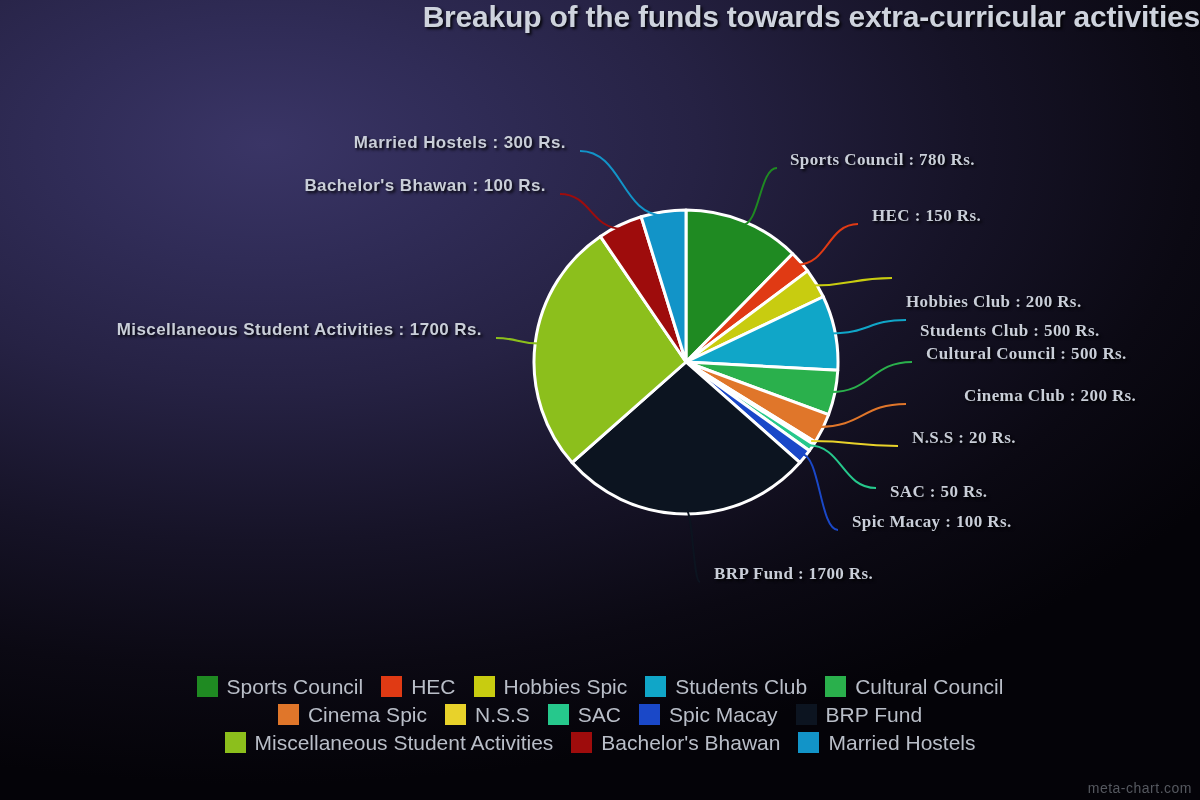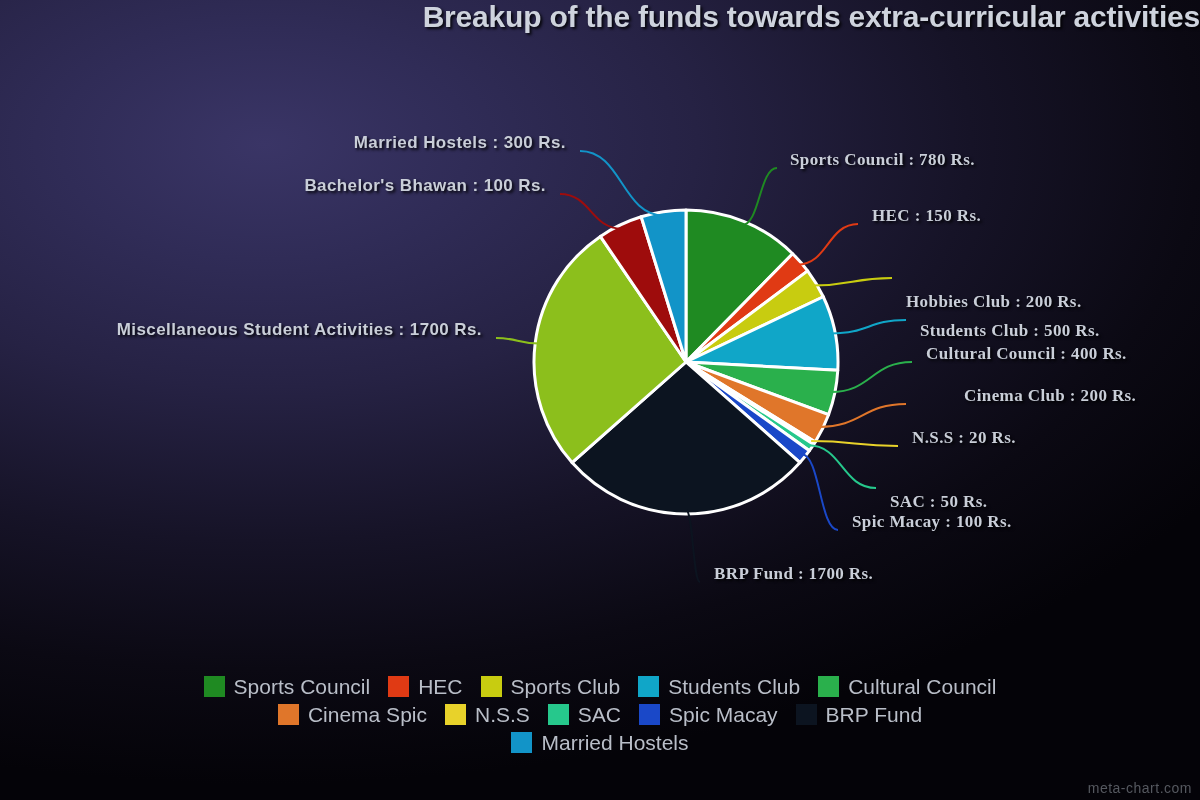--- a/index.html
+++ b/index.html
@@ -120,44 +120,44 @@
         <path d="M 621.7852066106011 228.6566075504421 C 590.8926033053006 228.6566075504421, 590.8926033053006 194, 560 194" fill="none" stroke="#9e0c0c" stroke-width="2"></path>
         <path d="M 663.941744605926 215.653037718681 C 621.970872302963 215.653037718681, 621.970872302963 151, 580 151" fill="none" stroke="#1294c8" stroke-width="2"></path>
       </g>
   </svg>
 
   <div id="callouts">
       <div class="callout-label right" style="left: 790px; top: 150px;">Sports Council : 780 Rs.</div>
       <div class="callout-label right" style="left: 872px; top: 206px;">HEC : 150 Rs.</div>
       <div class="callout-label right" style="left: 906px; top: 260px; margin-top: 32px;">Hobbies Club : 200 Rs.</div>
       <div class="callout-label right" style="left: 920px; top: 295px; margin-top: 26px;">Students Club : 500 Rs.</div>
-      <div class="callout-label right" style="left: 926px; top: 344px;">Cultural Council : 400 Rs.</div>
+      <div class="callout-label right" style="left: 926px; top: 344px;">Cultural Council : 500 Rs.</div>
       <div class="callout-label right" style="left: 920px; top: 386px; margin-left: 44px;">Cinema Club : 200 Rs.</div>
       <div class="callout-label right" style="left: 912px; top: 428px;">N.S.S : 20 Rs.</div>
-      <div class="callout-label right" style="left: 890px; top: 492px;">SAC : 50 Rs.</div>
+      <div class="callout-label right" style="left: 890px; top: 482px;">SAC : 50 Rs.</div>
       <div class="callout-label right" style="left: 852px; top: 512px;">Spic Macay : 100 Rs.</div>
       <div class="callout-label right" style="left: 714px; top: 564px;">BRP Fund : 1700 Rs.</div>
       <div class="callout-label left" style="right: 718px; top: 320px;">Miscellaneous Student Activities : 1700 Rs.</div>
       <div class="callout-label left" style="right: 654px; top: 176px;">Bachelor's Bhawan : 100 Rs.</div>
       <div class="callout-label left" style="right: 634px; top: 133px;">Married Hostels : 300 Rs.</div>
     </div>
 
   <div id="legend">
       <div class="legend-row">
         <div class="legend-item">
           <span class="legend-swatch" style="background: rgb(31, 138, 34);"></span>
           <span class="legend-text">Sports Council</span>
         </div>
         <div class="legend-item">
           <span class="legend-swatch" style="background: rgb(224, 58, 20);"></span>
           <span class="legend-text">HEC</span>
         </div>
         <div class="legend-item">
           <span class="legend-swatch" style="background: rgb(200, 204, 16);"></span>
-          <span class="legend-text">Sports Club</span>
+          <span class="legend-text">Hobbies Spic</span>
         </div>
         <div class="legend-item">
           <span class="legend-swatch" style="background: rgb(16, 166, 200);"></span>
           <span class="legend-text">Students Club</span>
         </div>
         <div class="legend-item">
           <span class="legend-swatch" style="background: rgb(42, 176, 76);"></span>
           <span class="legend-text">Cultural Council</span>
         </div>
       </div>
@@ -178,20 +178,28 @@
           <span class="legend-swatch" style="background: rgb(26, 72, 200);"></span>
           <span class="legend-text">Spic Macay</span>
         </div>
         <div class="legend-item">
           <span class="legend-swatch" style="background: rgb(12, 20, 32);"></span>
           <span class="legend-text">BRP Fund</span>
         </div>
       </div>
       <div class="legend-row">
         <div class="legend-item">
+          <span class="legend-swatch" style="background: rgb(140, 191, 28);"></span>
+          <span class="legend-text">Miscellaneous Student Activities</span>
+        </div>
+        <div class="legend-item">
+          <span class="legend-swatch" style="background: rgb(158, 12, 12);"></span>
+          <span class="legend-text">Bachelor's Bhawan</span>
+        </div>
+        <div class="legend-item">
           <span class="legend-swatch" style="background: rgb(18, 148, 200);"></span>
           <span class="legend-text">Married Hostels</span>
         </div>
       </div>
     </div>
 
   <div id="watermark">meta-chart.com</div>
 </div>
 
 </body></html>

